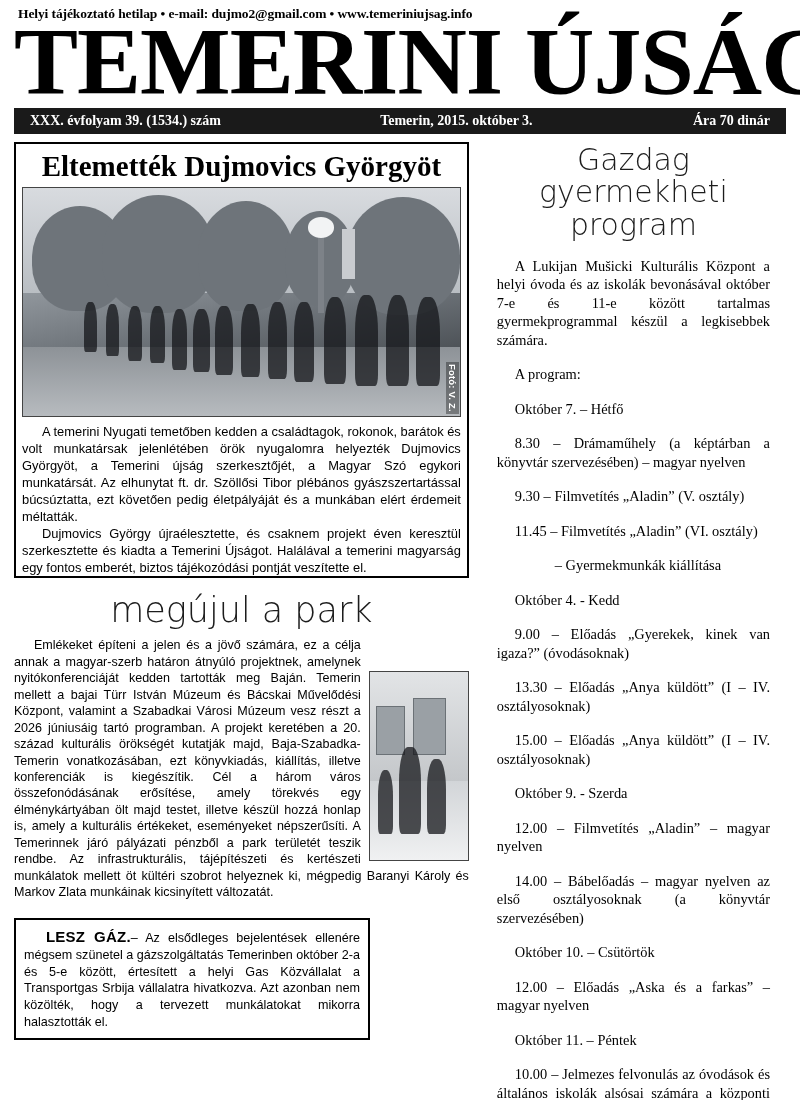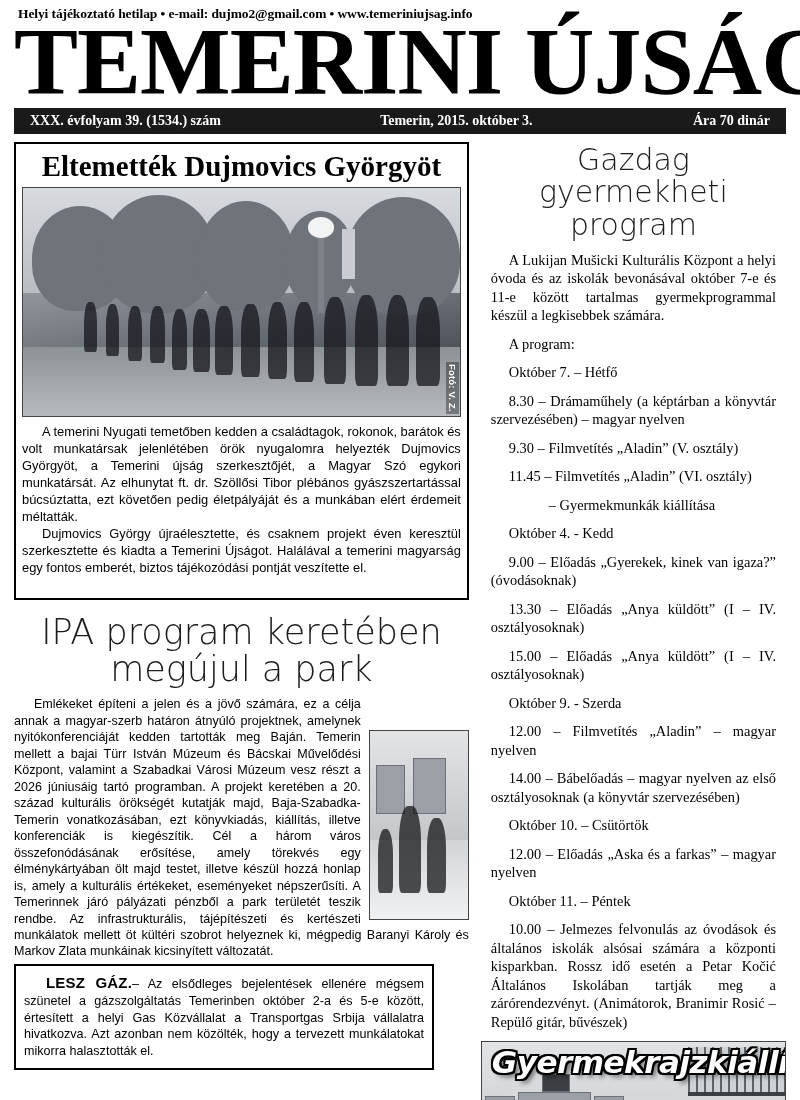--- a/index.html
+++ b/index.html
@@ -50,21 +50,21 @@
   .issuebar .right  { position: absolute; right: 16px; }
 
   
   .columns { display: flex; margin-top: 8px; }
   .col-left  { width: 462px; }
   .col-right { width: 310px; margin-left: 12px; }
 
   
   .boxed {
     border: 2.5px solid #000;
-    padding: 5px 6px 22px 6px;
+    padding: 5px 6px 0 6px;
   }
   .hl-serif {
     font-family: "Liberation Serif", serif;
     font-weight: bold;
     font-size: 29px;
     text-align: center;
     line-height: 1.05;
     padding: 2px 0 5px 0;
   }
   .photo {
@@ -118,22 +118,22 @@
     height: 190px;
     margin: 34px 0 4px 8px;
     shape-outside: margin-box;
   }
   .ipa-sign { text-align: right; font-weight: normal; margin-top: -1px; }
 
   
   .gazbox {
     border: 2.5px solid #000;
     padding: 7px 8px 8px 8px;
-    margin-top: 4px;
-    width: 420px;
+    margin-top: 17px;
+    width: 356px;
   }
   .gazbox .gz {
     font-family: "Liberation Sans", sans-serif;
     font-size: 12.6px;
     line-height: 1.33;
     text-align: justify;
     text-indent: 22px;
   }
   .gazbox .gz b { font-size: 15px; letter-spacing: 0.2px; }
 
@@ -146,21 +146,21 @@
     text-align: center;
     margin: 2px 0 6px 0;
     color: #1c1c1c;
   }
   .prog {
     font-family: "Liberation Serif", serif;
     font-size: 14.4px;
     line-height: 1.285;
     text-align: justify;
   }
-  .prog p { margin: 10px; text-indent: 18px; }
+  .prog p { margin: 16px; text-indent: 18px; }
   .prog p.day { text-indent: 18px; font-weight: normal; }
 
   .photo2 {
     height: 228px;
     margin-top: 8px;
     background: linear-gradient(165deg,#d7d9dc 0%,#b2b6ba 22%,#888d92 48%,#5d6267 74%,#3a3e42 100%);
   }
   .ovtitle {
     position: absolute;
     top: 2px; left: 10px;
@@ -237,21 +237,20 @@
         </div>
 
         <div class="body-sans">
           <p>A temerini Nyugati temetőben kedden a családtagok, rokonok, barátok és volt munkatársak jelenlétében örök nyugalomra helyezték Dujmovics Györgyöt, a Temerini újság szerkesztőjét, a Magyar Szó egykori munkatársát. Az elhunytat ft. dr. Szöllősi Tibor plébános gyászszertartással búcsúztatta, ezt követően pedig életpályáját és a munkában elért érdemeit méltatták.</p>
           <p>Dujmovics György újraélesztette, és csaknem projekt éven keresztül szerkesztette és kiadta a Temerini Újságot. Halálával a temerini magyarság egy fontos emberét, biztos tájékozódási pontját veszítette el.</p>
         </div>
       </div>
 
       <div>
         <div class="hl-light">
-          <div>IPA program keretében</div>
           <div>megújul a park</div>
         </div>
 
         <div class="ipa-body">
           <div class="photo ipa-float">
             <div class="wall"></div>
             <div class="floor"></div>
             <div class="frame" style="left:6%;top:18%;width:30%;height:26%"></div>
             <div class="frame" style="left:44%;top:14%;width:34%;height:30%"></div>
             <div class="sil" style="left:30%;top:40%;width:22%;height:46%"></div>

